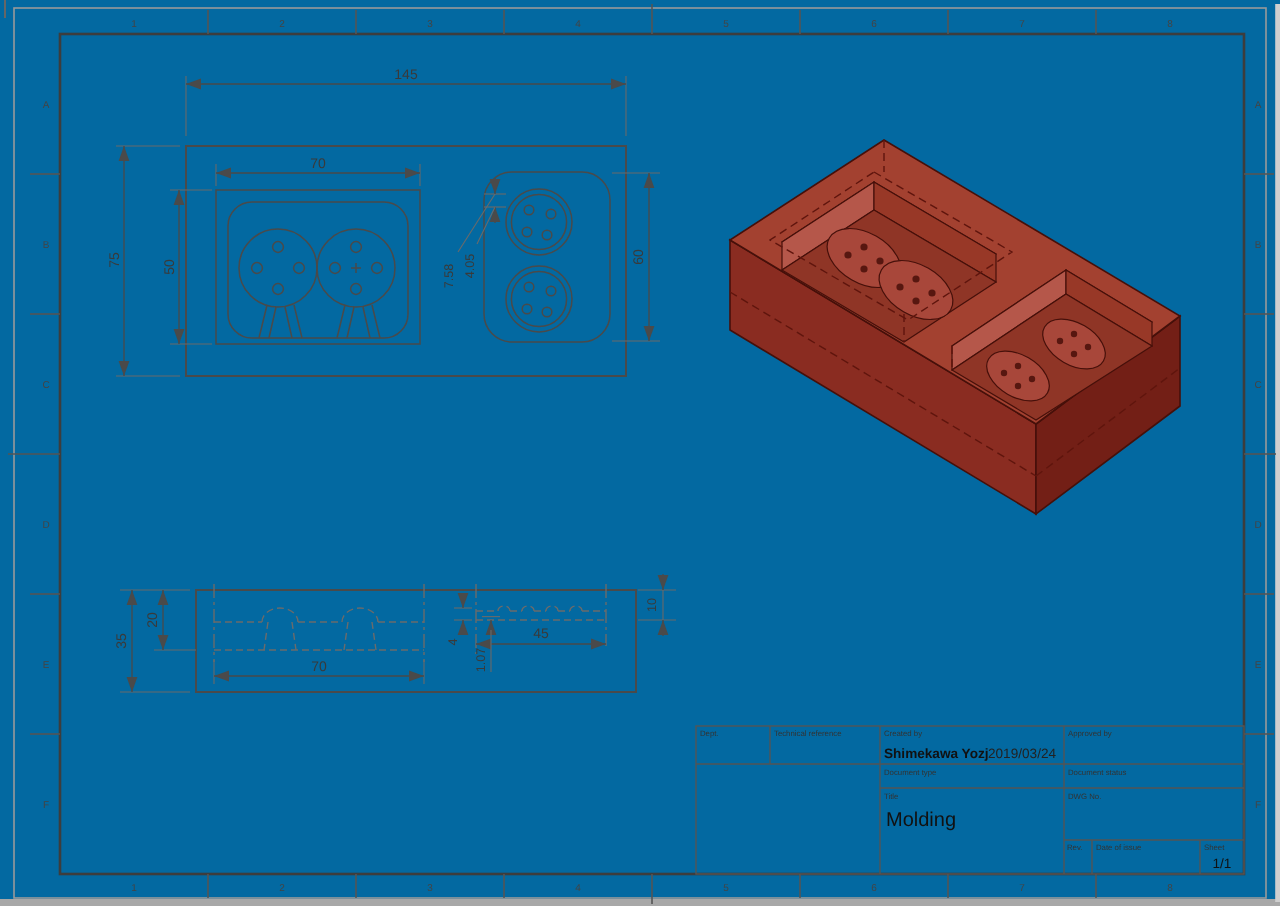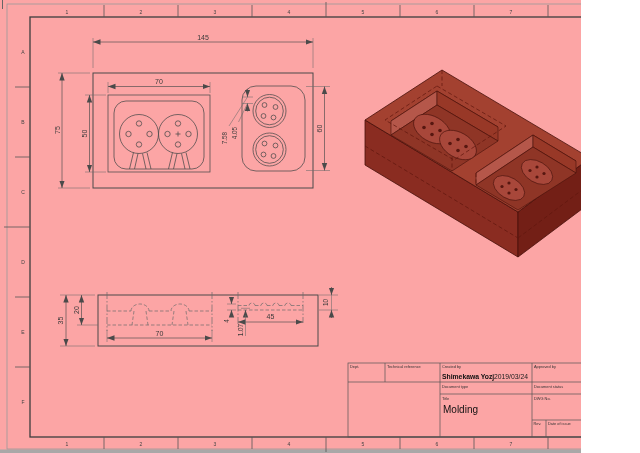--- a/index.html
+++ b/index.html
@@ -1,16 +1,16 @@
 <!DOCTYPE html>
 <html><head>
 <meta charset="utf-8">
 <style>
   html,body{margin:0;padding:0;background:#ffffff;}
-  .page{position:relative;width:581px;height:453px;background:#fca5a5;overflow:hidden;
+  .page{position:relative;width:640px;height:453px;background:#0369a1;overflow:hidden;
         font-family:"Liberation Sans", sans-serif;}
   svg{display:block}
   text{fill:#3c3c3c;font-family:"Liberation Sans", sans-serif;}
   .zone{font-size:5px;fill:#444;}
   .dim{font-size:7px;fill:#3a3a3a;}
   .dimS{font-size:6.3px;fill:#3a3a3a;}
   .tbl{font-size:3.9px;fill:#333;}
   .tbv{font-size:6.8px;fill:#111;font-weight:600;}
   .tbd{font-size:6.8px;fill:#222;}
   .tbt{font-size:10px;fill:#111;}

